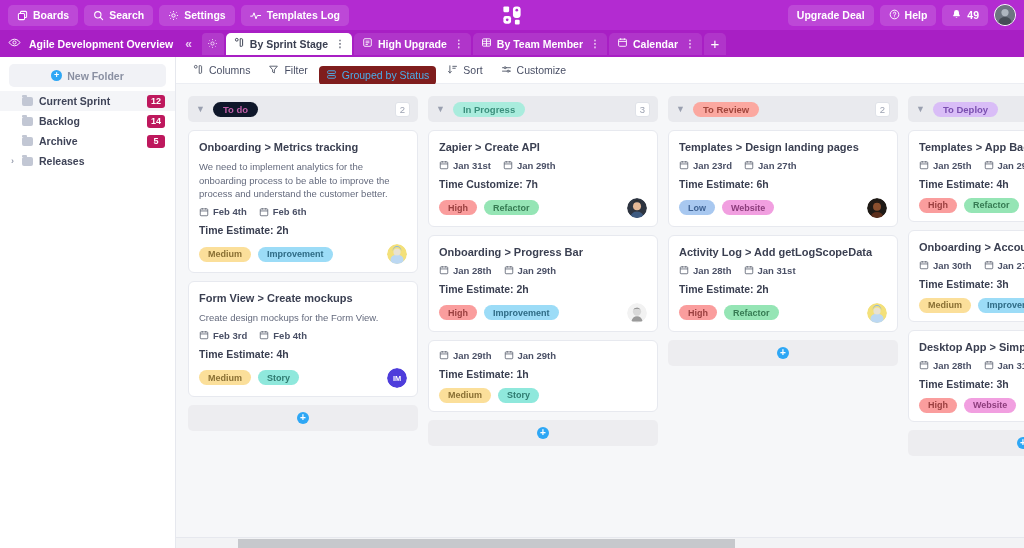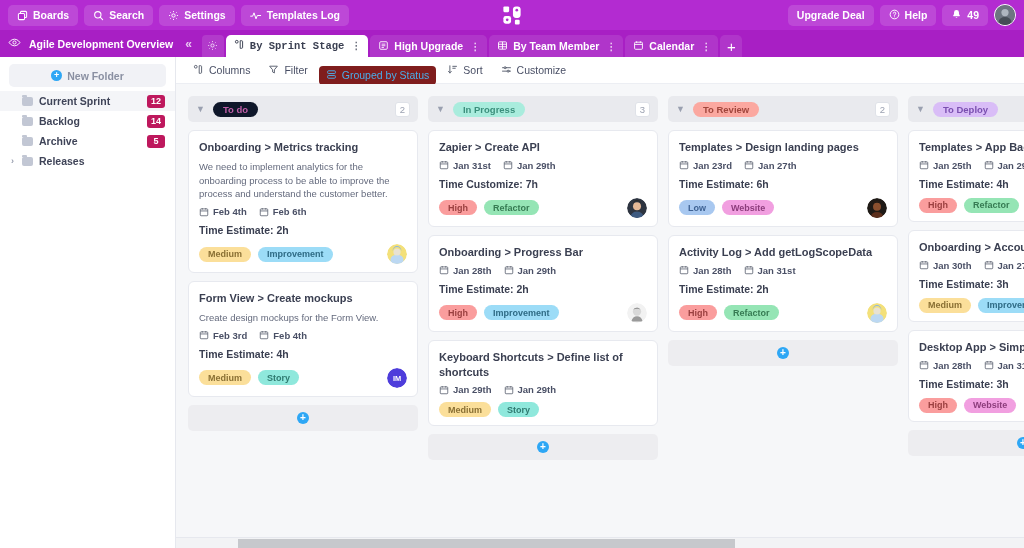--- a/index.html
+++ b/index.html
@@ -45,21 +45,21 @@
   .avatar-top {
     width: 22px; height: 22px; border-radius: 50%;
     background: radial-gradient(circle at 40% 35%, #9aa5b1 0%, #5b6570 55%, #333a42 100%);
     border: 1.5px solid #ffffff; cursor: pointer; flex: none;
     overflow: hidden;
   }
 
   
   .tabbar {
     height: 27px; background: #a81fc4;
-    display: flex; align-items: flex-end;
+    display: flex; align-items: center;
     padding-left: 8px; position: relative;
   }
   .board-name {
     display: flex; align-items: center; gap: 8px;
     height: 27px; color: #ffffff;
     font-size: 10.5px; font-weight: bold;
     padding-right: 6px;
   }
   .collapse-btn {
     color: #e8c8f2; font-size: 12px; cursor: pointer;
@@ -72,21 +72,21 @@
     border-radius: 4px 4px 0 0; cursor: pointer;
   }
   .tab {
     display: flex; align-items: center; gap: 5px;
     height: 22px; padding: 0 8px;
     background: rgba(255,255,255,0.10);
     border-radius: 5px 5px 0 0;
     color: #ffffff; font-size: 10.5px; font-weight: bold;
     margin-right: 2px; cursor: pointer; white-space: nowrap;
   }
-  .tab.active { background: #ffffff; color: #3a3f51; font-family: Liberation Mono, monospace; }
+  .tab.active { background: #ffffff; color: #3a3f51; }
   .tab .dots { font-size: 10px; opacity: .75; letter-spacing: -1px; margin-left: 2px; }
   .tab-add {
     display: flex; align-items: center; justify-content: center;
     width: 22px; height: 22px; color: #fff; font-size: 15px;
     background: rgba(255,255,255,0.10);
     border-radius: 5px 5px 0 0; cursor: pointer;
   }
 
   
   .body-wrap { display: flex; height: 491px; }
@@ -566,31 +566,31 @@
                 <span class="tag" style="background:#9cdcf7;color:#2e6b85">Improvement</span>
                 <span class="card-avatar"><svg viewBox="0 0 20 20">
                     <circle cx="10" cy="10" r="10" fill="#f2f2f2"></circle>
                     <circle cx="10" cy="8.6" r="4.2" fill="#d8d8d8"></circle>
                     <path d="M4.4 18.4c.6-3.4 2.9-5.2 5.6-5.2s5 1.8 5.6 5.2z" fill="#9a9a9a"></path>
                     <path d="M6.4 6.6c1.2-2.4 5.2-2.8 7 0-1.6-1-5-1-7 0z" fill="#8d8d8d"></path>
                   </svg></span>
               </div>
             </div>
             <div class="card">
-              <div class="card-title">Keyboard Shortcuts &gt; Define list of shortcuts</div>
               <div class="dates">
                 <span class="date"><svg class="cal-ico" width="10" height="10" viewBox="0 0 16 16" fill="none" stroke="#5b6170" stroke-width="1.3">
                     <rect x="2" y="3" width="12" height="11" rx="1.3"></rect>
                     <path d="M2 6.3h12M5.2 1.7v2.4M10.8 1.7v2.4"></path>
                   </svg>Jan 29th</span>
                 <span class="date"><svg class="cal-ico" width="10" height="10" viewBox="0 0 16 16" fill="none" stroke="#5b6170" stroke-width="1.3">
                     <rect x="2" y="3" width="12" height="11" rx="1.3"></rect>
                     <path d="M2 6.3h12M5.2 1.7v2.4M10.8 1.7v2.4"></path>
                   </svg>Jan 29th</span>
               </div>
+              <div class="estimate">Time Estimate: 1h</div>
               <div class="tagrow">
                 <span class="tag" style="background:#fbdf9a;color:#8a7034">Medium</span>
                 <span class="tag" style="background:#8fe8dc;color:#2f7a70">Story</span>
               </div>
             </div>
             <div class="add-card">
               <span class="plus-circle">+</span>
             </div>
           </div>
           <div class="column">

